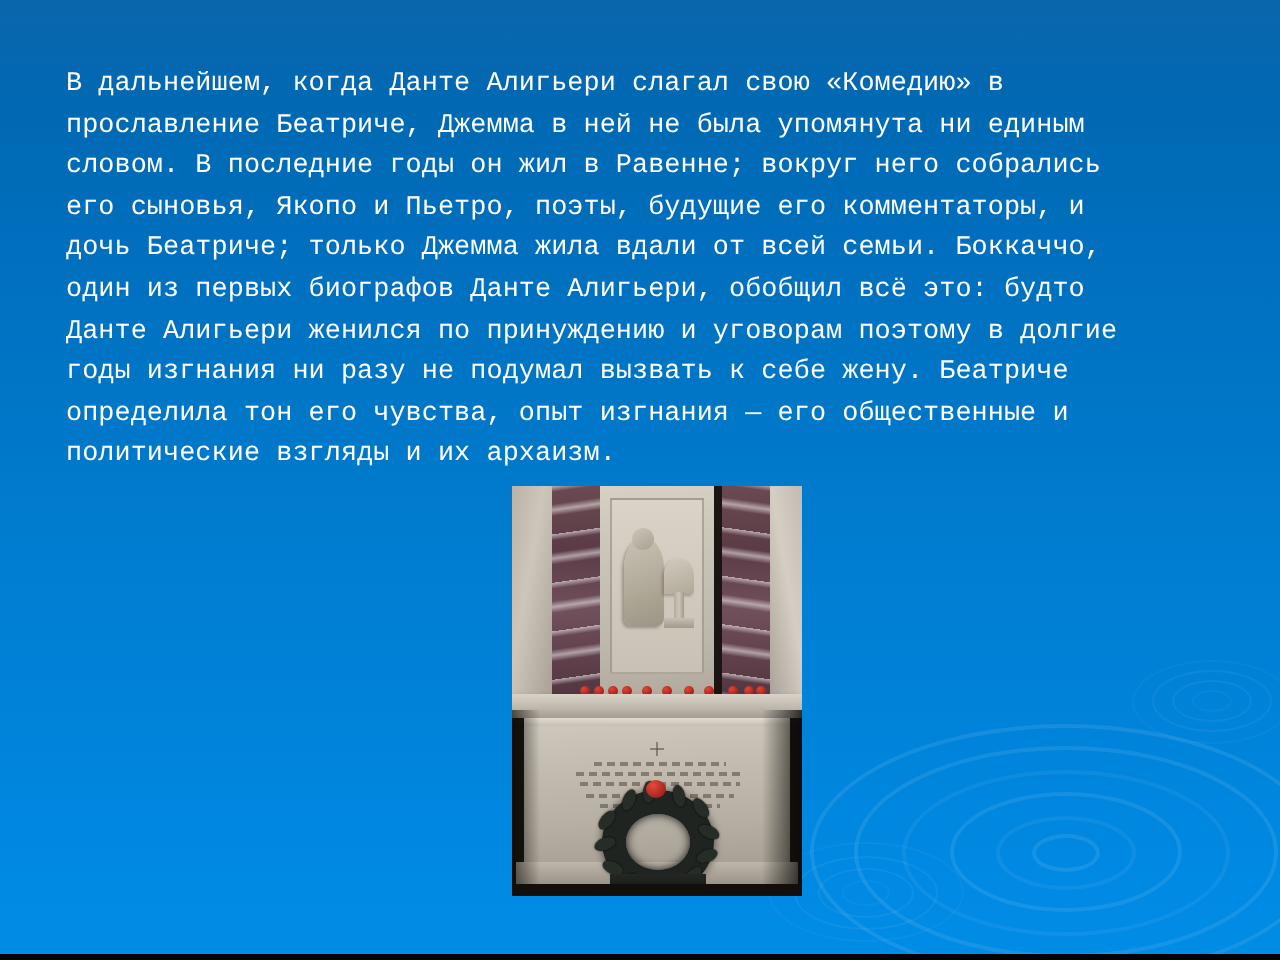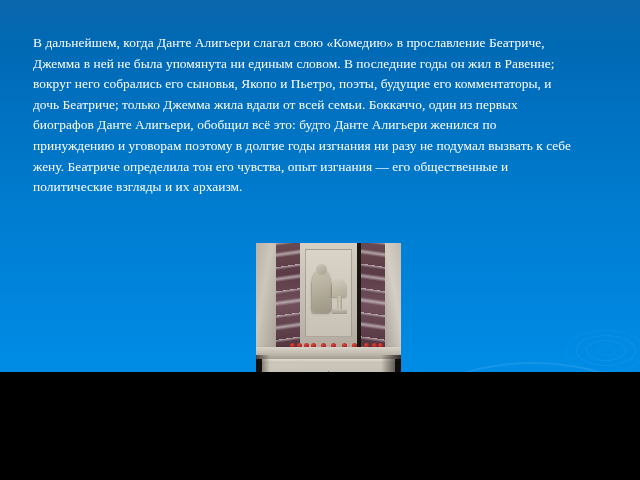--- a/index.html
+++ b/index.html
@@ -3,32 +3,32 @@
 <meta charset="utf-8">
 <style>
   html, body {
     margin: 0;
     padding: 0;
     background: #000;
   }
   #slide {
     position: relative;
     width: 640px;
-    height: 372px;
+    height: 477px;
     overflow: hidden;
     background: linear-gradient(180deg,
         #0a66ac 0%,
         #0069b4 12%,
         #0070bf 28%,
         #0077c8 44%,
         #007ed2 60%,
         #0083da 76%,
         #0089e2 90%,
         #008ce6 100%);
-    font-family: Liberation Serif, serif;
+    font-family: Liberation Mono, monospace;
   }
 
   
   .ripples {
     position: absolute;
     inset: 0;
     pointer-events: none;
   }
   .ring {
     position: absolute;

